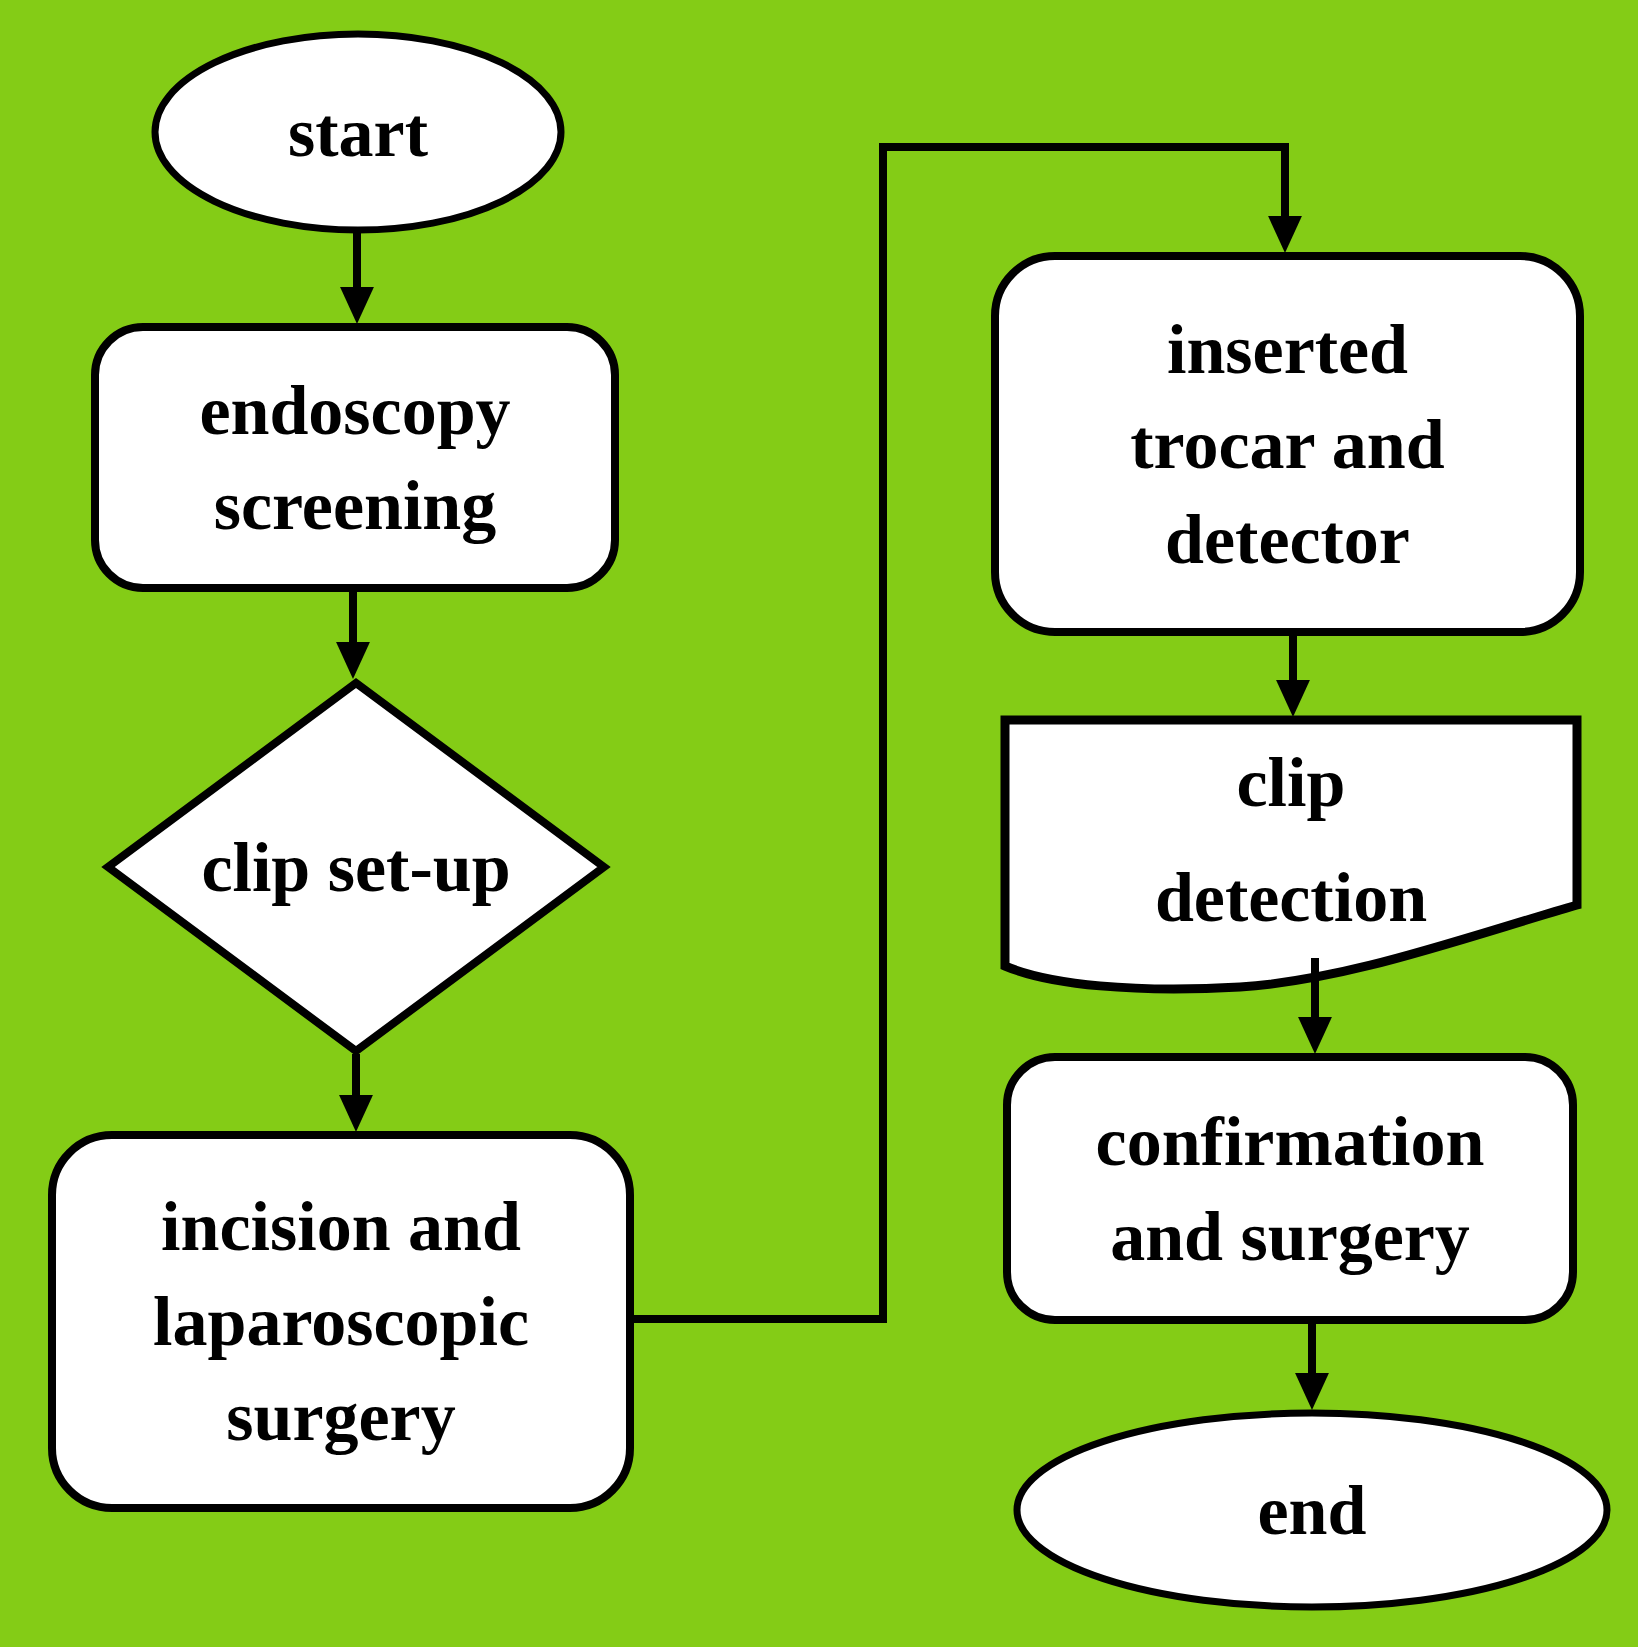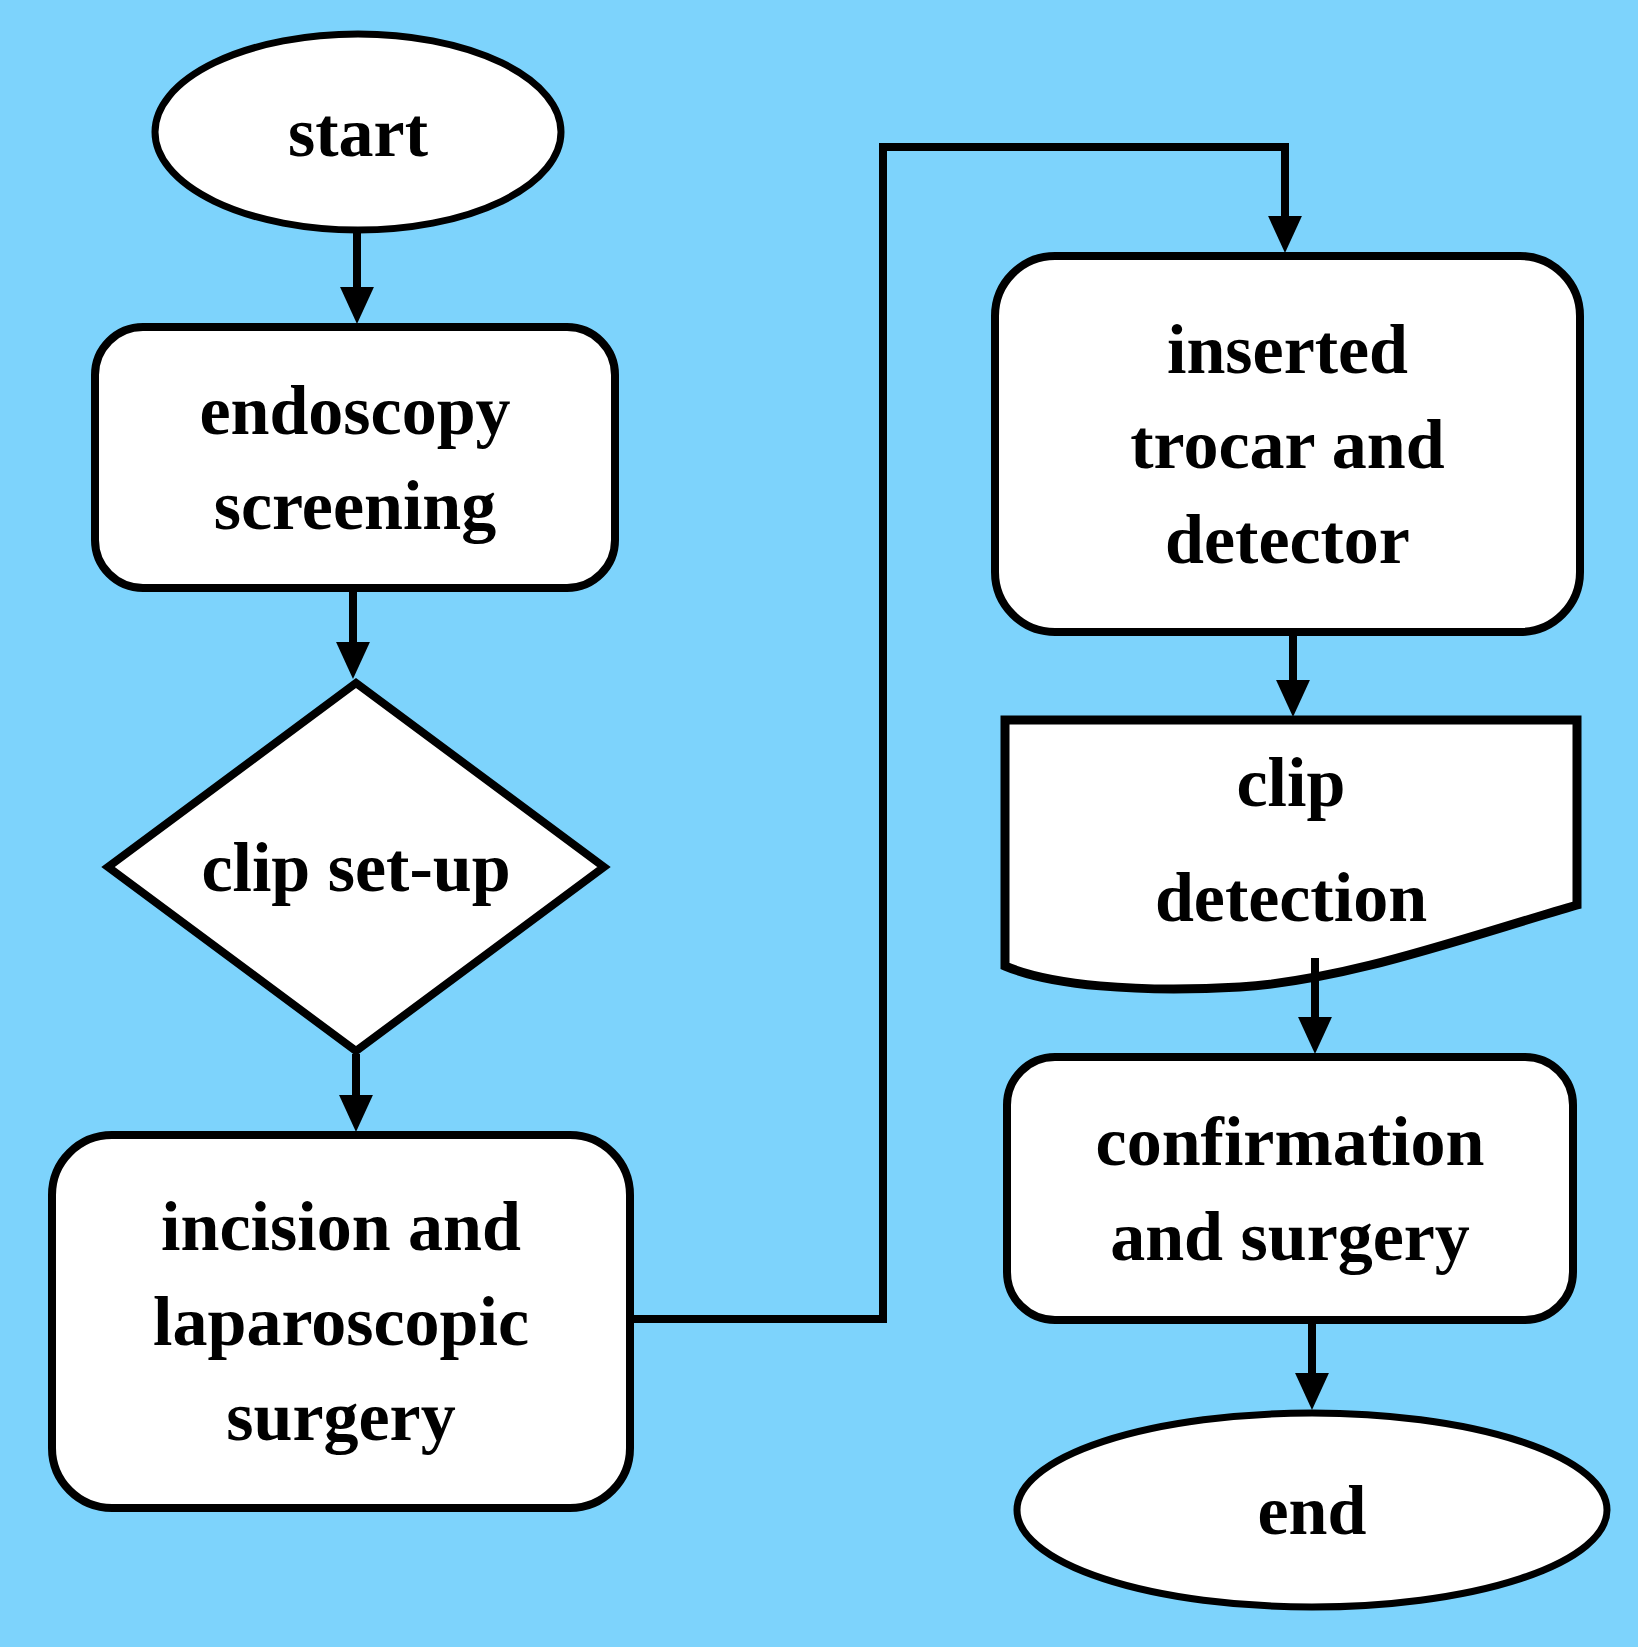--- a/index.html
+++ b/index.html
@@ -4,21 +4,21 @@
 <style>
   html, body {
     margin: 0;
     padding: 0;
     background: #ffffff;
   }
   #stage {
     position: relative;
     width: 1638px;
     height: 1647px;
-    background: #7dd3fc;
+    background: #84cc16;
     overflow: hidden;
   }
   svg text {
     font-family: "Liberation Serif", "DejaVu Serif", serif;
     font-weight: bold;
     fill: #000000;
   }
 </style>
 </head>
 <body>

